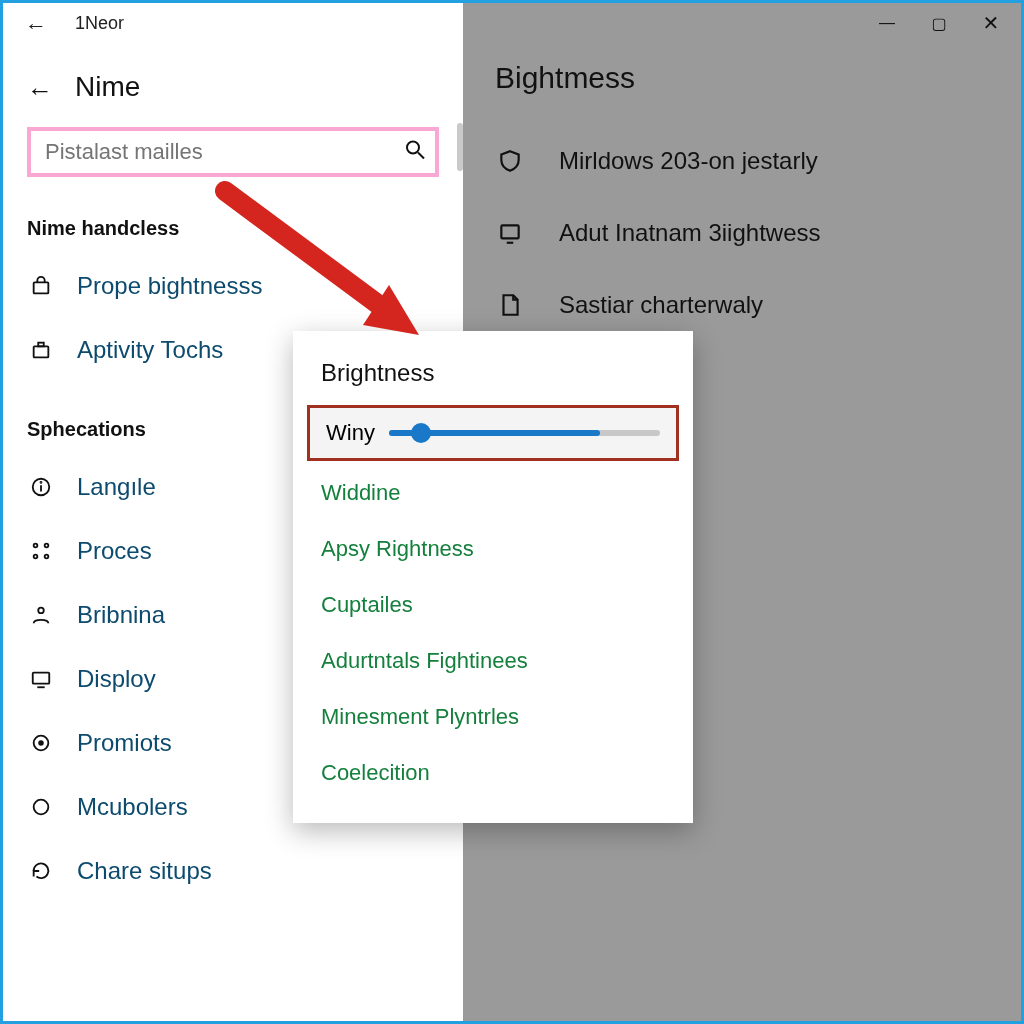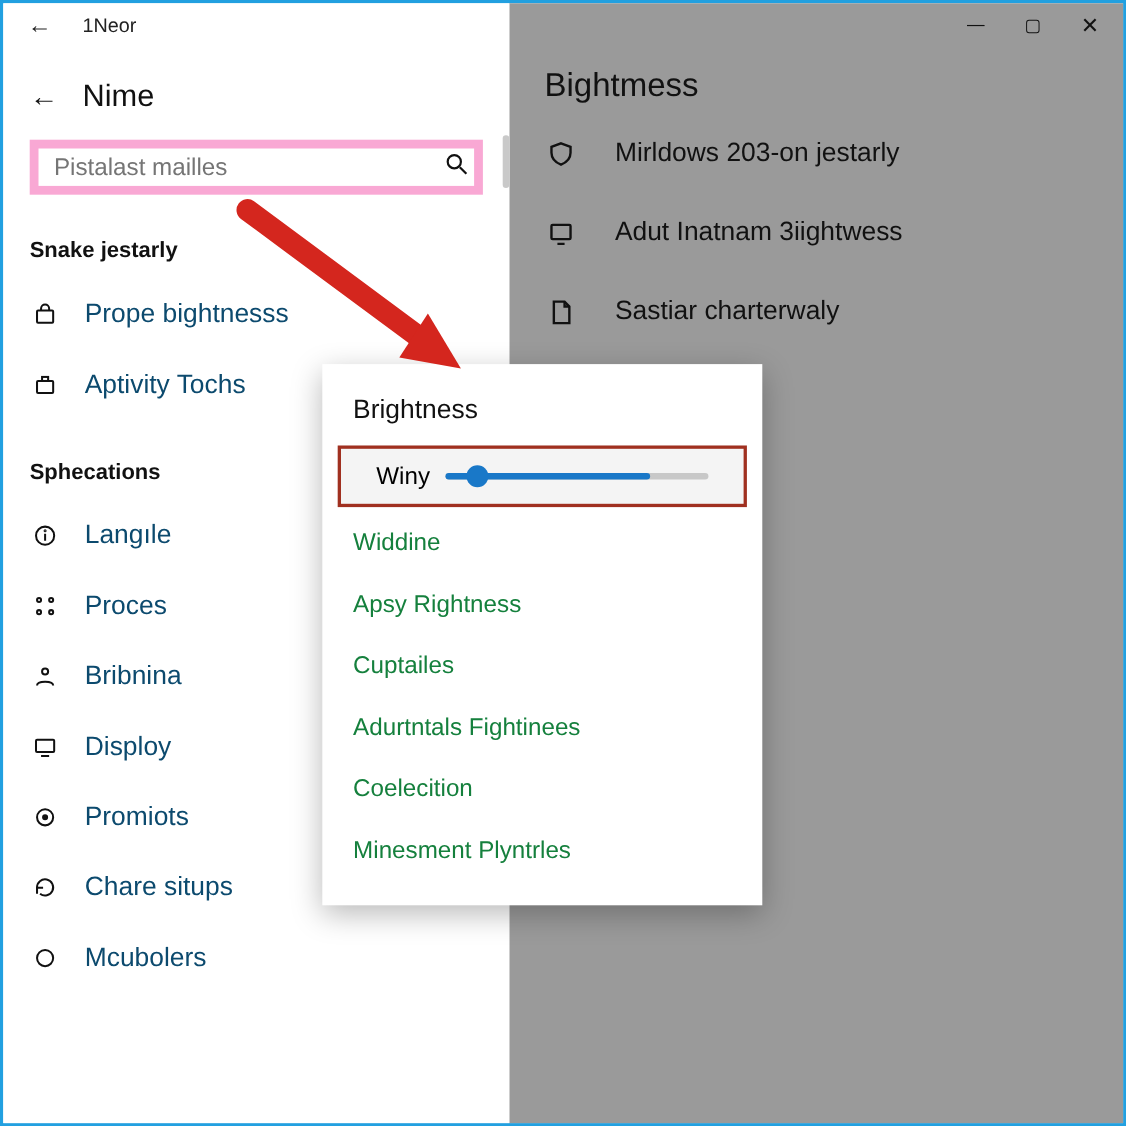--- a/index.html
+++ b/index.html
@@ -63,21 +63,21 @@
     color: #111;
   }
   .sb-hdr .back-ico { font-size: 26px; }
   .searchwrap {
     margin: 0 24px 22px 24px;
     position: relative;
   }
   .searchwrap input {
     width: 100%;
     height: 50px;
-    border: 8px solid #f9a8d4;
+    border: 4px solid #f9a8d4;
     padding: 0 46px 0 14px;
     font-size: 22px;
     color: #555;
     outline: none;
     background: #fff;
   }
   .searchwrap .mag {
     position: absolute;
     right: 14px; top: 50%;
     transform: translateY(-50%);
@@ -146,21 +146,21 @@
     z-index: 1;
   }
   .main-title {
     font-size: 30px;
     font-weight: 400;
     color: #111;
     padding: 8px 32px 30px 32px;
   }
   .main-row {
     display: flex;
-    align-items: flex-start;
+    align-items: center;
     gap: 34px;
     padding: 0 32px;
     height: 72px;
     font-size: 24px;
     color: #111;
   }
   .main-row .mico {
     width: 30px; height: 30px;
     display: flex; align-items: center; justify-content: center;
     font-size: 24px;
@@ -196,21 +196,21 @@
   }
 
   .popup-highlight {
     margin: 0 14px 4px 14px;
     height: 56px;
     border: 3px solid #a03020;
     background: #f4f4f4;
     display: flex;
     align-items: center;
     gap: 14px;
-    padding: 0 32px;
+    padding: 0 16px;
     font-size: 22px;
     position: relative;
   }
   .slider-track {
     position: relative;
     flex: 1;
     height: 6px;
     background: #c8c8c8;
     border-radius: 3px;
   }
@@ -264,21 +264,21 @@
     <div class="searchwrap">
       <input type="text" placeholder="Pistalast mailles" style="">
       <span class="mag">
         <svg width="20" height="20" viewBox="0 0 20 20" fill="none" stroke="#111" stroke-width="2">
           <circle cx="8" cy="8" r="6"></circle>
             <line x1="13" y1="13" x2="19" y2="19"></line>
         </svg>
       </span>
     </div>
 
-    <div class="sb-section-title">Snake jestarly</div>
+    <div class="sb-section-title">Nime handcless</div>
 
     <div class="sb-item">
       <span class="ico">
         <svg width="22" height="22" viewBox="0 0 24 24" fill="none" stroke="currentColor" stroke-width="2">
           <rect x="4" y="8" width="16" height="12" rx="1"></rect>
             <path d="M8 8V6a4 4 0 0 1 8 0v2"></path>
         </svg>
       </span>
       <span>Prope bightnesss</span>
     </div>
@@ -339,33 +339,33 @@
         <svg width="22" height="22" viewBox="0 0 24 24" fill="none" stroke="currentColor" stroke-width="2">
             <circle cx="12" cy="12" r="8"></circle>
             <circle cx="12" cy="12" r="2" fill="currentColor"></circle>
           </svg>
       </span>
       <span>Promiots</span>
     </div>
     <div class="sb-item">
       <span class="ico">
         <svg width="22" height="22" viewBox="0 0 24 24" fill="none" stroke="currentColor" stroke-width="2">
+            <circle cx="12" cy="12" r="8"></circle>
+          </svg>
+      </span>
+      <span>Mcubolers</span>
+    </div>
+    <div class="sb-item">
+      <span class="ico">
+        <svg width="22" height="22" viewBox="0 0 24 24" fill="none" stroke="currentColor" stroke-width="2">
             <path d="M4 12a8 8 0 1 1 3 6"></path>
             <polyline points="4 18 4 12 10 12" fill="none"></polyline>
           </svg>
       </span>
       <span>Chare situps</span>
-    </div>
-    <div class="sb-item">
-      <span class="ico">
-        <svg width="22" height="22" viewBox="0 0 24 24" fill="none" stroke="currentColor" stroke-width="2">
-            <circle cx="12" cy="12" r="8"></circle>
-          </svg>
-      </span>
-      <span>Mcubolers</span>
     </div>
   </div>
 
   <div class="divider"></div>
 
   <div class="main">
     <div class="main-title">Bightmess</div>
 
     <div class="main-row">
       <span class="mico">
@@ -412,24 +412,24 @@
     <div class="popup-item">
       <span>Apsy Rightness</span>
     </div>
     <div class="popup-item">
       <span>Cuptailes</span>
     </div>
     <div class="popup-item">
       <span>Adurtntals Fightinees</span>
     </div>
     <div class="popup-item">
+      <span>Minesment Plyntrles</span>
+    </div>
+    <div class="popup-item">
       <span>Coelecition</span>
-    </div>
-    <div class="popup-item">
-      <span>Minesment Plyntrles</span>
     </div>
   </div>
 
   <svg class="arrow" viewBox="0 0 220 170">
     <defs></defs>
     <line x1="12" y1="12" x2="166" y2="126" stroke="#d4261e" stroke-width="20" stroke-linecap="round"></line>
     <polygon points="206,156 150,146 176,106" fill="#d4261e"></polygon>
   </svg>
 
 </div>

